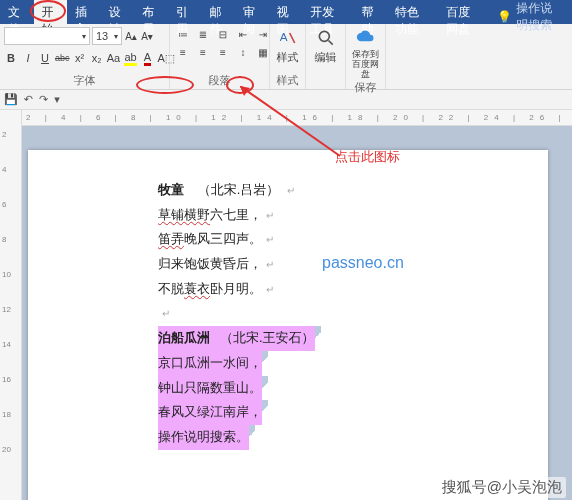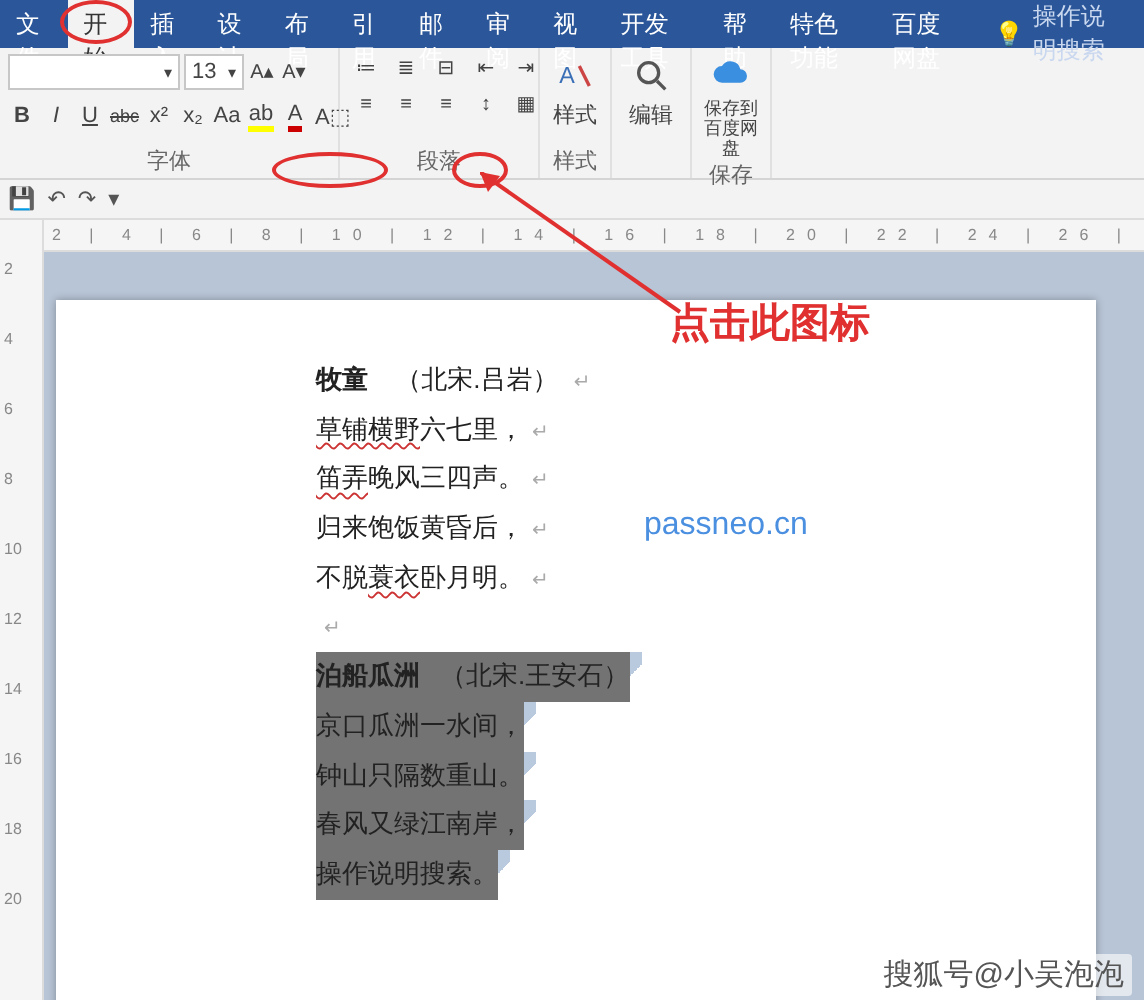--- a/index.html
+++ b/index.html
@@ -38,26 +38,26 @@
   .vruler { width: 22px; background: #f5f5f5; border-right: 1px solid #dcdcdc; position: relative; font-size: 8px; color: #888; }
   .vruler .tick { position: absolute; left: 2px; }
   .page-wrap { flex: 1; background: #b8c5d6; overflow: hidden; position: relative; }
   .hruler { height: 16px; background: #f5f5f5; border-bottom: 1px solid #dcdcdc; font-size: 8px; color: #888; display: flex; align-items: center; padding-left: 4px; letter-spacing: 6px; white-space: nowrap; overflow: hidden; }
   .page { background: #fff; margin: 24px 0 0 6px; width: 520px; height: 404px; box-shadow: 0 0 4px rgba(0,0,0,.3); padding: 28px 0 16px 130px; font-family: "SimSun", serif; font-size: 13px; color: #222; line-height: 1.9; position: relative; }
   .poem-title { font-weight: bold; }
   .author { margin-left: 10px; }
   .ret { color: #aaa; font-size: 10px; margin-left: 4px; }
   .u-wave { text-decoration: underline wavy #c33; text-decoration-thickness: 1px; text-underline-offset: 2px; }
   .sel-line { display: flex; }
-  .sel-box { background: #737373; }
+  .sel-box { background: #f0abfc; }
   .sel-tail { width: 6px; height: 18px; background: linear-gradient(135deg, #b9c9de 50%, transparent 50%); }
 
   .circ { position: absolute; border: 2px solid #e03030; border-radius: 50%; pointer-events: none; }
   .arrow-line { position: absolute; pointer-events: none; }
-  .annot { position: absolute; color: #e03030; font-size: 20px; font-weight: bold; pointer-events: none; }
+  .annot { position: absolute; color: #e03030; font-size: 13px; font-weight: normal; pointer-events: none; }
   .watermark { position: absolute; color: #4a8fe0; font-size: 16px; pointer-events: none; }
   .credit { position: absolute; right: 6px; bottom: 2px; font-size: 15px; color: #555; background: rgba(255,255,255,.6); padding: 1px 4px; border-radius: 2px; }
 </style>
 </head>
 <body>
 
 <div class="tabbar">
   <div class="tab">文件</div>
   <div class="tab active">开始</div>
   <div class="tab">插入</div>

